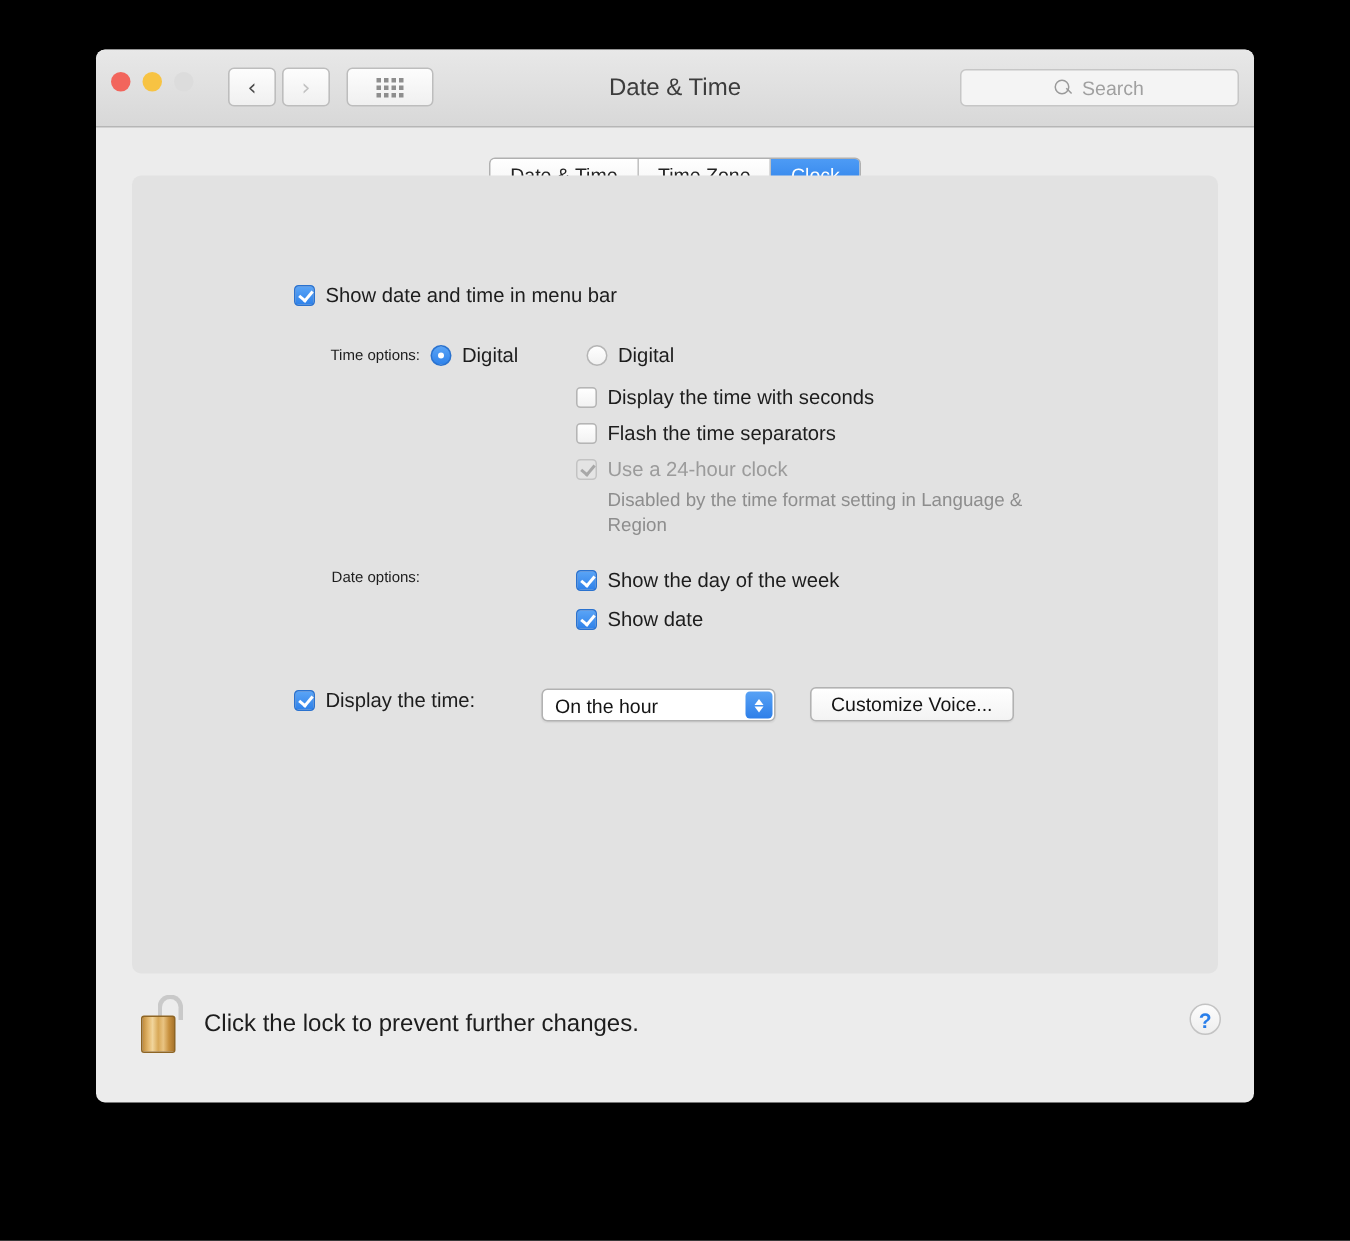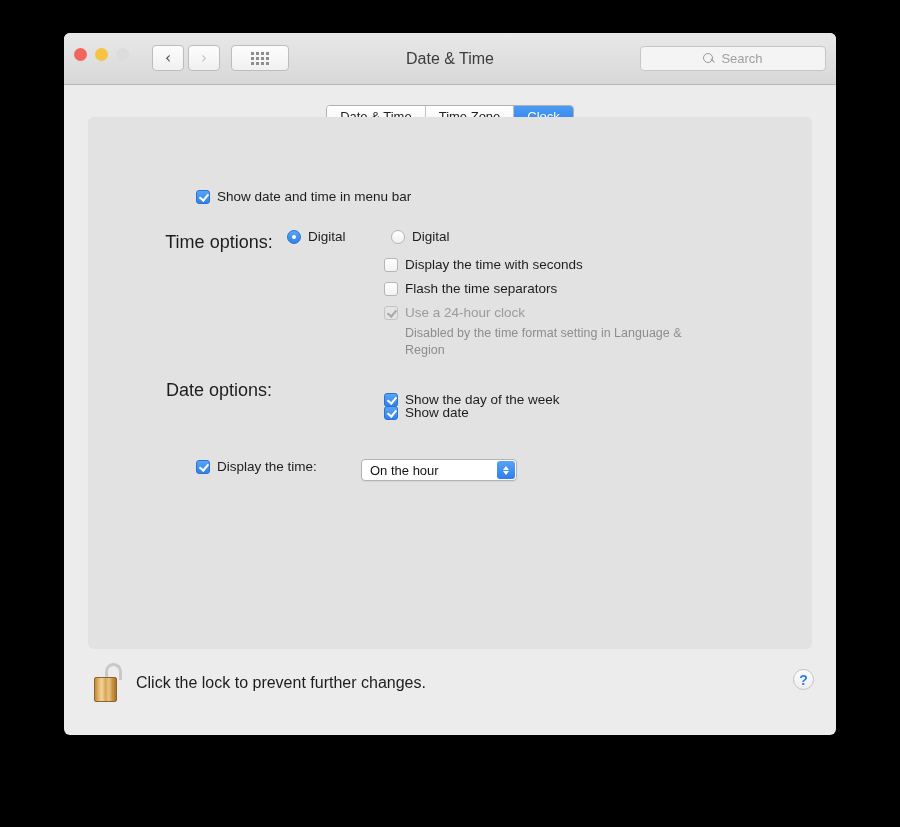--- a/index.html
+++ b/index.html
@@ -242,23 +242,23 @@
     align-items: center;
     gap: 7px;
   }
   .lbl {
     font-size: 13.5px;
     color: #1d1d1d;
     white-space: nowrap;
   }
   .lbl.dim { color: #9b9b9b; }
   .flbl {
-    font-size: 18px;
+    font-size: 10px;
     color: #1d1d1d;
-    text-align: center;
+    text-align: right;
     white-space: nowrap;
   }
 
   
   .p-abs { position: absolute; }
 
   .helper {
     font-size: 12.5px;
     color: #8d8d8d;
     line-height: 1.32;
@@ -456,21 +456,21 @@
 
     <div class="p-abs row" style="left:296px; top:188px;">
       <span class="cb dis"></span>
       <span class="lbl dim">Use a 24-hour clock</span>
     </div>
 
     <div class="p-abs helper" style="left:317px; top:208px;">Disabled by the time format setting in Language &amp; Region</div>
 
     <div class="p-abs flbl" style="left:70px; top:263px; width:122px;">Date options:</div>
 
-    <div class="p-abs row" style="left:296px; top:262px;margin-top:13px;">
+    <div class="p-abs row" style="left:296px; top:262px;">
       <span class="cb on"></span>
       <span class="lbl">Show the day of the week</span>
     </div>
 
     <div class="p-abs row" style="left:296px; top:288px;">
       <span class="cb on"></span>
       <span class="lbl">Show date</span>
     </div>
 
     <div class="p-abs row" style="left:108px; top:342px;">
@@ -479,20 +479,21 @@
     </div>
 
     <div class="p-abs popup" style="left:273px; top:342px;">
       <span class="pv">On the hour</span>
       <span class="stepper">
         <i class="ar up"></i>
         <i class="ar down"></i>
       </span>
     </div>
 
+    <div class="p-abs pushbtn" style="left:452px; top:341px;">Customize Voice...</div>
 
   </div>
 
   <div class="footer">
     <div class="lockwrap">
       <span class="lock-shackle"></span>
       <span class="lock-body"></span>
     </div>
     <div class="footer-text">Click the lock to prevent further changes.</div>
     <div class="helpbtn">?</div>

